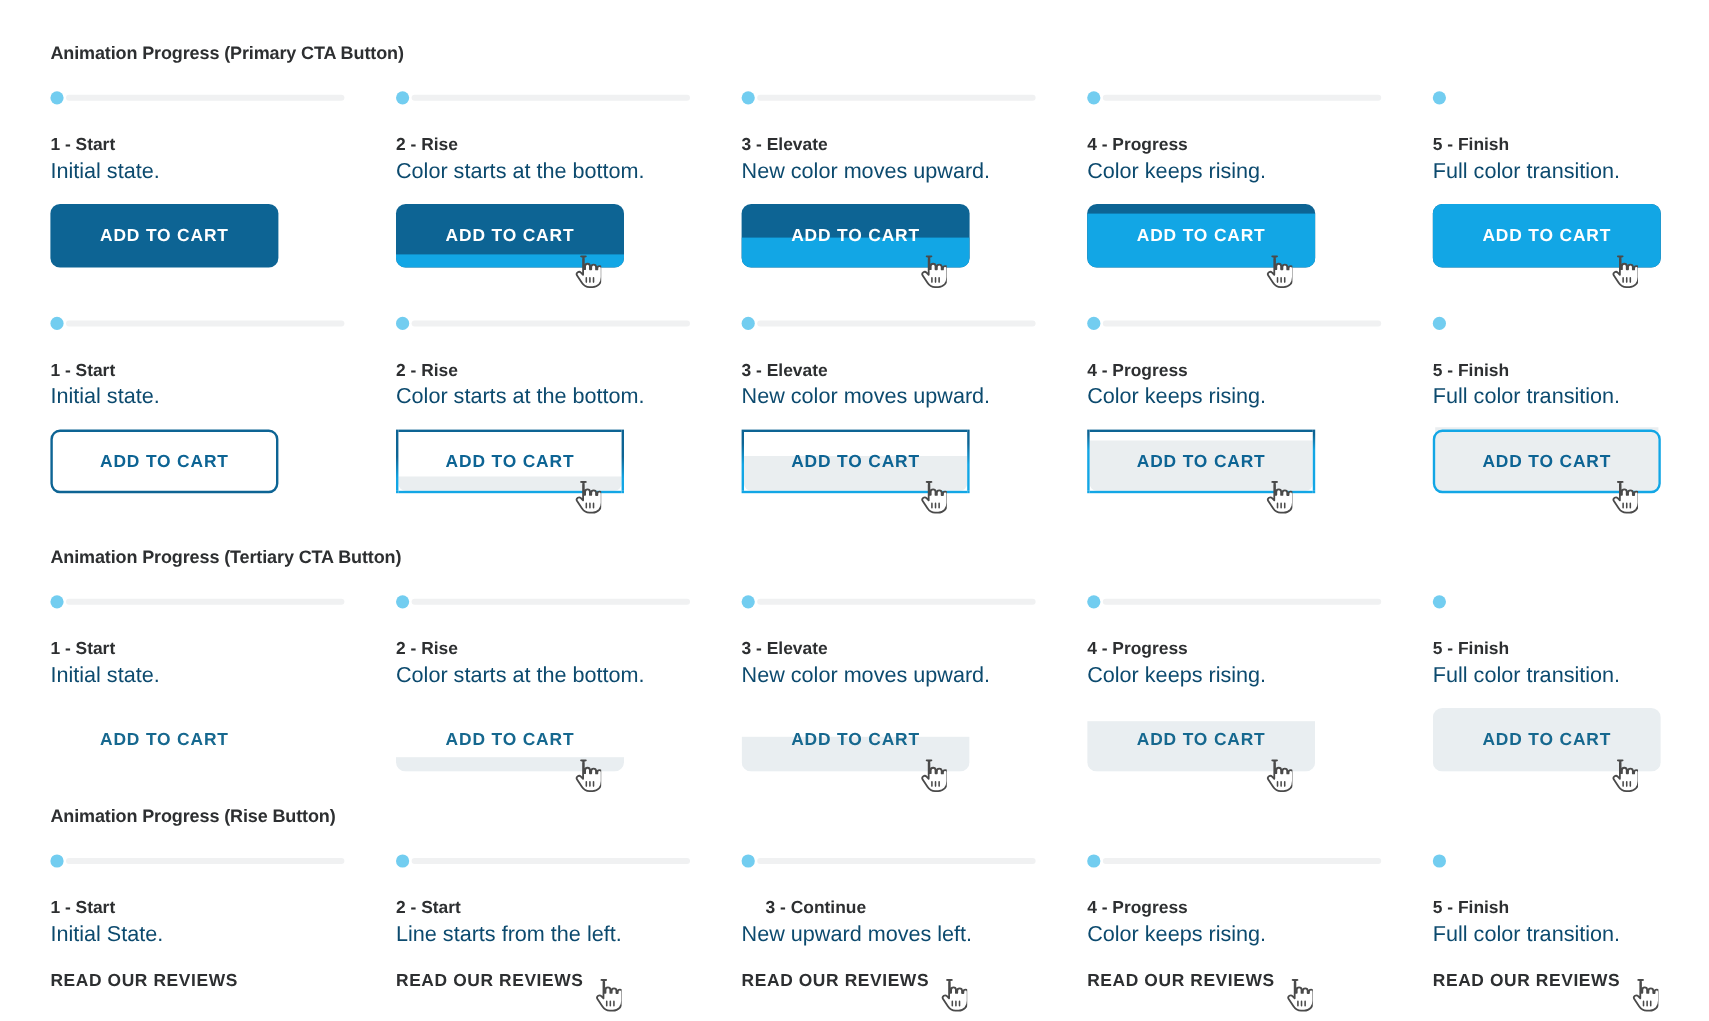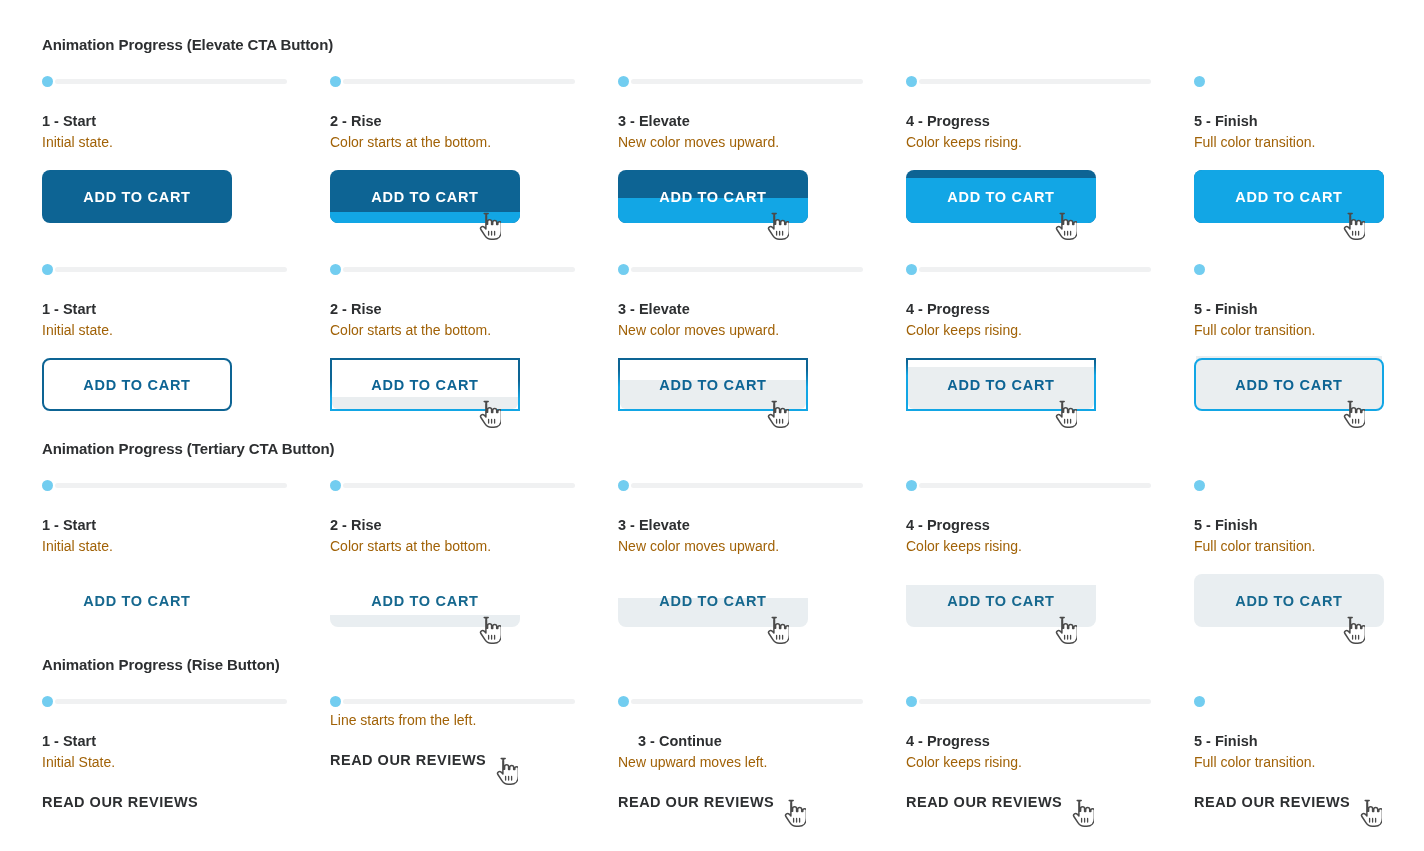--- a/index.html
+++ b/index.html
@@ -79,22 +79,22 @@
 
   
   .step-title {
     font-size: 14.5px;
     font-weight: bold;
     color: #2d2f31;
     line-height: 18px;
     white-space: nowrap;
   }
   .step-desc {
-    font-size: 14px;
-    color: #a16207;
+    font-size: 18px;
+    color: #0c4a6e;
     line-height: 18px;
     white-space: nowrap;
   }
 
   
   .stage {
     position: relative;
     height: 72px;
   }
 
@@ -252,21 +252,21 @@
     pointer-events: none;
     z-index: 20;
   }
 </style>
 </head>
 <body>
 
 <div class="page">
 
   <div class="section" style="margin-top:36px;">
-    <div class="section-title">Animation Progress (Elevate CTA Button)</div>
+    <div class="section-title">Animation Progress (Primary CTA Button)</div>
 
     <div class="row" style="margin-top:20px;">
 
       <div class="col">
         <div class="progress">
           <span class="progress-dot"></span>
           <span class="progress-track"></span>
         </div>
         <div class="step-title" style="margin-top:24px;">1 - Start</div>
         <div class="step-desc" style="margin-top:3px;">Initial state.</div>
@@ -467,21 +467,21 @@
             <svg viewBox="0 0 26 30" width="26" height="30">
                 <path d="M9.2 1.6c1.3 0 2.3 1 2.3 2.3v8.4h1.1V9.8c0-1.1.9-2 2-2s2 .9 2 2v2.6h1.1v-1.8c0-1.1.9-2 2-2s2 .9 2 2v1.9h1.1v-1c0-1 .8-1.8 1.8-1.8v0c1 0 1.8.8 1.8 1.8v7.4c0 4.9-3 8.3-7.6 8.3h-2.6c-3 0-4.7-1.2-6.3-3.6l-4-6.1c-.6-.9-.3-2.1.6-2.7.8-.5 1.9-.4 2.6.3l1.8 1.9V3.9c0-1.3 1-2.3 2.3-2.3z" fill="#ffffff" stroke="#4a4a4a" stroke-width="1.5" stroke-linejoin="round"></path>
                 <path d="M13.6 19.5v3.6M16.6 19.5v3.6M19.6 19.5v3.6" stroke="#4a4a4a" stroke-width="1.3" stroke-linecap="round"></path>
               </svg>
           </span>
         </div>
       </div>
     </div>
   </div>
 
-  <div class="section" style="margin-top:10px;">
+  <div class="section" style="margin-top:26px;">
     <div class="section-title">Animation Progress (Tertiary CTA Button)</div>
 
     <div class="row" style="margin-top:20px;">
 
       <div class="col">
         <div class="progress">
           <span class="progress-dot"></span>
           <span class="progress-track"></span>
         </div>
         <div class="step-title" style="margin-top:24px;">1 - Start</div>
@@ -600,20 +600,21 @@
             </span>
           </button>
         </div>
       </div>
 
       <div class="col">
         <div class="progress">
           <span class="progress-dot"></span>
           <span class="progress-track"></span>
         </div>
+        <div class="step-title" style="margin-top:24px;">2 - Start</div>
         <div class="step-desc" style="margin-top:3px;">Line starts from the left.</div>
         <div class="stage" style="margin-top:22px;height:34px;">
           <button class="btn-text">
             <span class="label">READ OUR REVIEWS</span>
             <span class="rule-base">
               <span class="rule-fill" style="width:22%"></span>
             </span>
           </button>
           <span class="cursor" style="left:162px;top:6px;">
             <svg viewBox="0 0 26 30" width="26" height="30">

